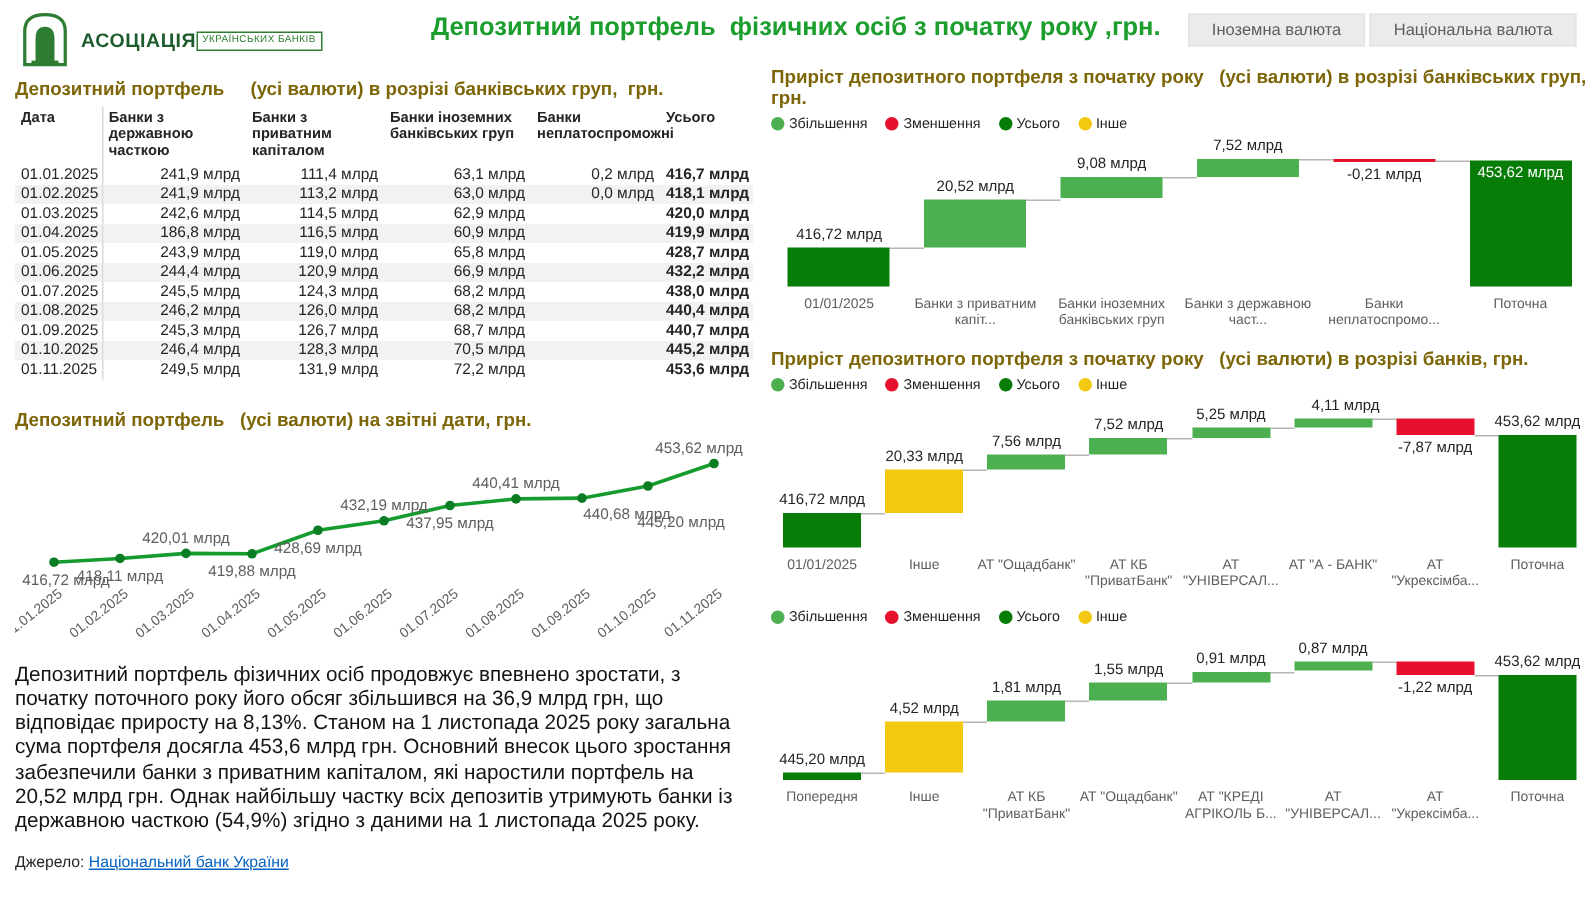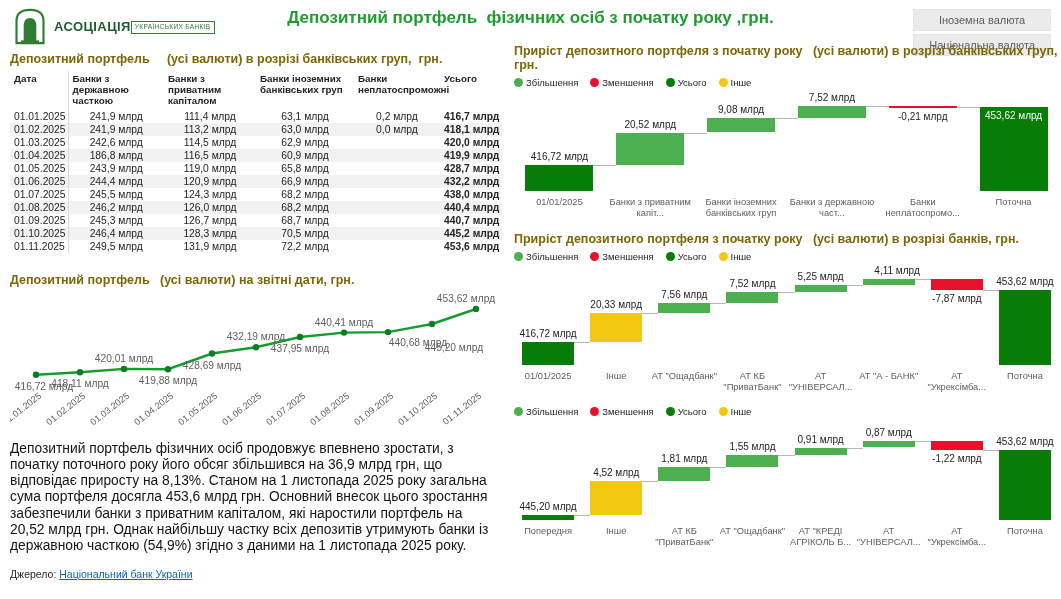--- a/index.html
+++ b/index.html
@@ -7,36 +7,36 @@
         font-family:"Liberation Sans","DejaVu Sans",sans-serif;color:#252423;}
 
   
   .header-logo{position:absolute;left:12px;top:6px;display:flex;align-items:center;gap:6px;}
   .logo-text{display:flex;flex-direction:row;}
   .logo-text .l1{font-size:13px;font-weight:700;color:#1d5c2d;letter-spacing:.4px;}
   .logo-text .l2{font-size:6.6px;color:#2e7d32;border:1px solid #2e7d32;padding:1px 3px;
                  letter-spacing:.3px;margin-top:2px;white-space:nowrap;}
   .page-title{position:absolute;left:50%;top:8px;transform:translateX(-50%);
               font-size:17px;font-weight:600;color:#1b9e2d;white-space:pre;margin:0;}
-  .currency-buttons{position:absolute;right:10px;top:9px;display:flex;gap:3px;flex-direction:column;}
+  .currency-buttons{position:absolute;right:10px;top:9px;display:flex;gap:3px;}
   .currency-buttons button{background:#ebebeb;border:1px solid #e4e4e4;color:#5d5d5d;
               font-size:11px;padding:4px 15px;font-family:inherit;cursor:pointer;}
 
   
   .col-left{position:absolute;left:10px;top:52px;width:492px;}
   .col-right{position:absolute;left:514px;top:44px;width:545px;}
   .panel-title{font-size:12.5px;font-weight:700;color:#7d6608;white-space:pre-wrap;margin:0;}
 
   
   .data-table{border-collapse:collapse;width:100%;margin-top:5px;table-layout:fixed;}
   .data-table th{font-size:9.8px;font-weight:700;text-align:left;vertical-align:top;
                  padding:2px 4px 4px;color:#252423;}
   .data-table th:last-child{font-weight:700;}
   .data-table td{font-size:10.3px;padding:1px 4px;white-space:nowrap;overflow:hidden;}
-  .data-table td.c-num{text-align:center;}
+  .data-table td.c-num{text-align:right;}
   .data-table td.c-total{font-weight:700;text-align:right;margin-left:17px;}
   .data-table tbody tr:nth-child(even){background:#f2f2f2;}
   .data-table td:first-child,.data-table th:first-child{border-right:1px solid #d9d9d9;}
 
   
   .line-section{margin-top:20px;}
   .line-chart{margin-top:2px;}
 
   
   .commentary{font-size:13.8px;line-height:1.17;color:#141414;margin:8px 0 0;width:484px;}

